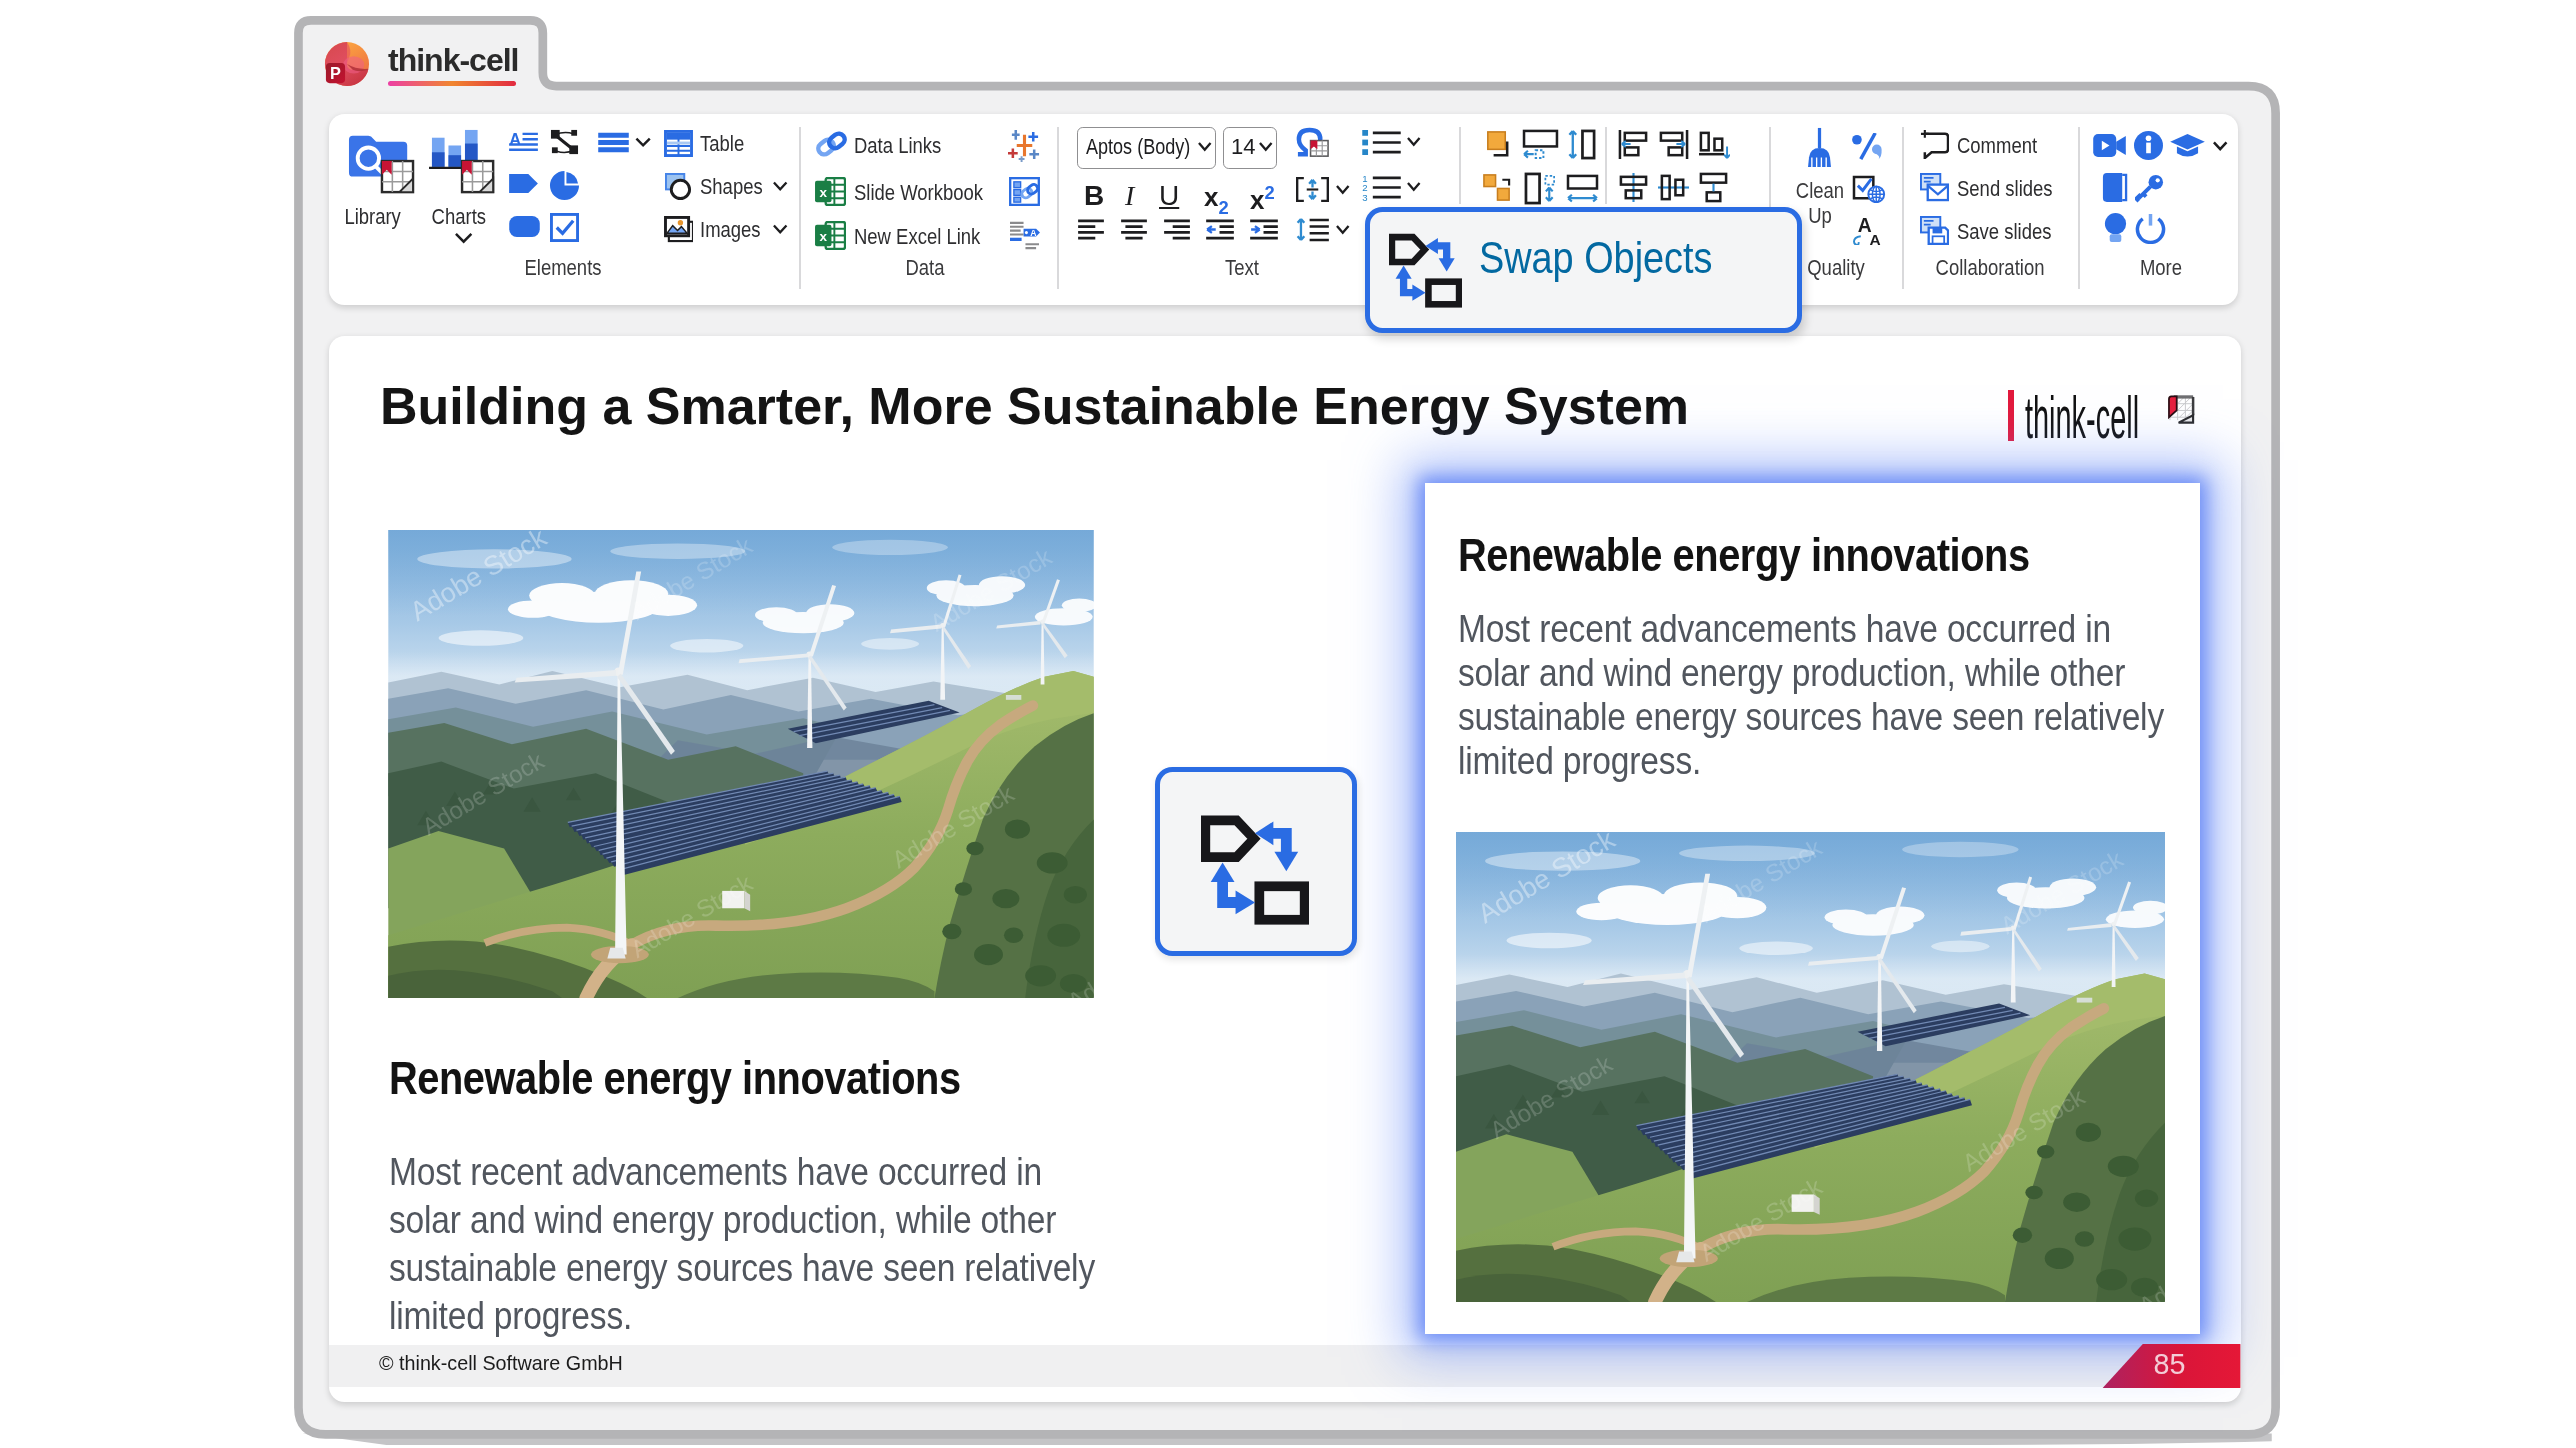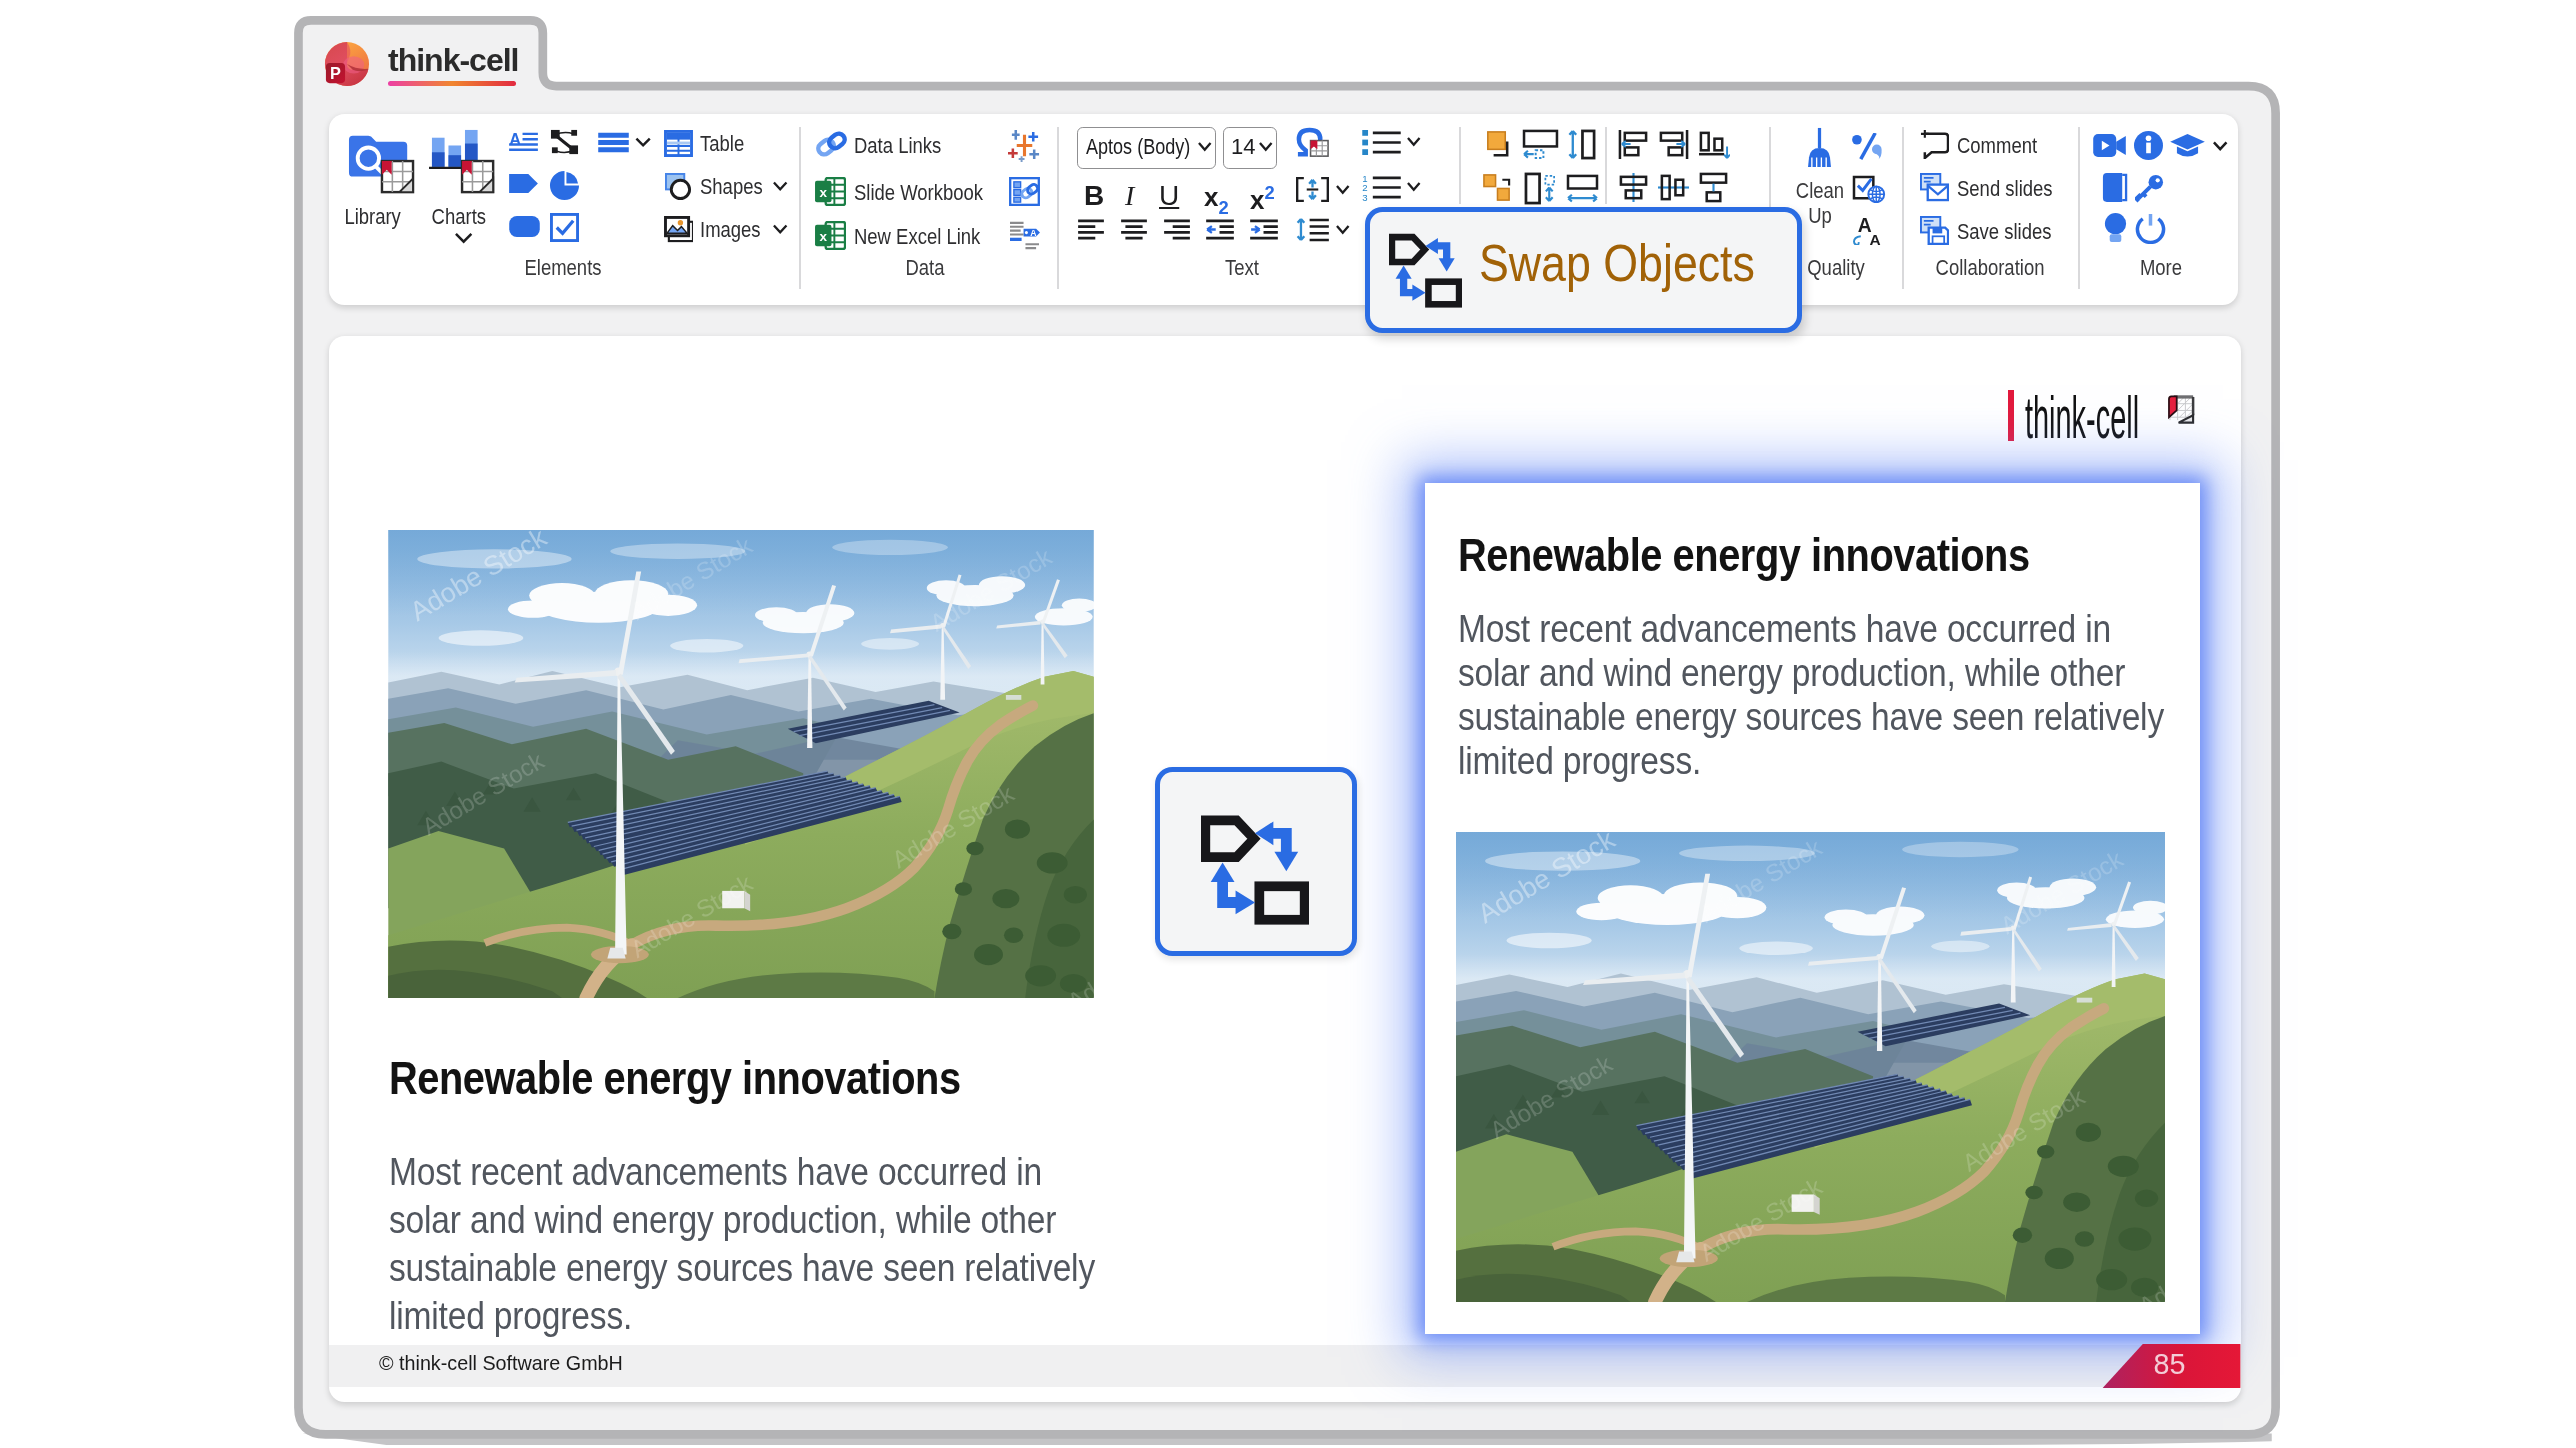--- a/index.html
+++ b/index.html
@@ -437,20 +437,21 @@
   <svg class="abs" style="left:2135px;top:213px" width="31" height="31" viewBox="0 0 32 32">
     <path d="M 8 6 A 13.5 13.5 0 1 0 24 6" fill="none" stroke="#2a6ce3" stroke-width="3.6"></path>
     <path d="M 16 1 V 13" stroke="#74a5f2" stroke-width="3.6"></path>
   </svg>
   <div class="glbl" style="left:2161px;top:255px;">More</div>
   
   <div class="abs" style="left:329px;top:336px;width:1912px;height:1066px;background:#ffffff;border-radius:15.5px;box-shadow:0 2.9px 6.8px rgba(0,0,0,0.15);"></div>
   <div class="abs" style="left:329px;top:1345px;width:1912px;height:42px;background:#f0f0f1;"></div>
   <div class="abs" style="left:379px;top:1351px;font-size:21px;color:#1c1c1c;"><span class="cond" style="transform:scaleX(0.94)">© think-cell Software GmbH</span></div>
 
+  <div class="abs" style="left:380px;top:376px;font-size:52px;font-weight:bold;color:#141414;white-space:nowrap;">Building a Smarter, More Sustainable Energy System</div>
 
   
   <div class="abs" style="left:2008px;top:390px;width:5.8px;height:51px;background:#e2193c;"></div>
   <div class="abs" style="left:2025px;top:384px;font-size:59px;color:#111;"><span class="cond" style="transform:scaleX(0.49);letter-spacing:0px;">think-cell</span></div>
   <svg class="abs" style="left:2168px;top:395px" width="28" height="29" viewBox="0 0 29 30">
     <path d="M 2 2 H 26 M 2 9 H 26 M 2 16 H 26 M 2 23 H 26 M 2 2 V 26 M 10 2 V 26 M 18 2 V 26 M 26 2 V 26" stroke="#c9c9cb" stroke-width="1"></path>
     <path d="M 10 9 L 17 2 M 10 16 L 24 2 M 12 23 L 26 9 M 19 23 L 26 16" stroke="#c9c9cb" stroke-width="1"></path>
     <path d="M 6 2 L 26 2" stroke="#6f6f71" stroke-width="3.4"></path>
     <path d="M 26 2 L 26 21" stroke="#3c3c3e" stroke-width="2.6"></path>
     <path d="M 1 4 Q 1 1.5 3.5 1.5 L 9 1.5 L 9 16 L 1 23 Z" fill="#e51f3d" stroke="#2a0d12" stroke-width="1.8"></path>
@@ -479,21 +480,21 @@
   <div class="abs" style="left:1155px;top:767px;width:202px;height:189px;background:#f4f5f6;border:5.8px solid #2a6ce3;border-radius:17.4px;box-sizing:border-box;box-shadow:1.9px 3.9px 7.7px rgba(0,0,0,0.10);"></div>
   <svg class="abs" style="left:1201px;top:813px;" width="108" height="112" viewBox="0 0 100 100">
       <use href="#swapicon"></use>
     </svg>
 
   
   <div class="abs" style="left:1365px;top:207px;width:437px;height:126px;background:#f4f5f6;border:5.8px solid #2a6ce3;border-radius:17.4px;box-sizing:border-box;box-shadow:2.9px 5.8px 9.7px rgba(0,0,0,0.16);"></div>
   <svg class="abs" style="left:1389px;top:232px;" width="73" height="76" viewBox="0 0 100 100">
       <use href="#swapicon"></use>
     </svg>
-  <div class="abs" style="left:1479px;top:233px;font-size:52px;color:#a16207;text-align:center;"><span class="cond" style="transform:scaleX(0.86);">Swap Objects</span></div>
+  <div class="abs" style="left:1479px;top:233px;font-size:44px;color:#0369a1;text-align:center;"><span class="cond" style="transform:scaleX(0.86);">Swap Objects</span></div>
 
   
   <svg class="abs" style="left:2102px;top:1344px;" width="139" height="44" viewBox="0 0 144 46">
     <defs>
         <linearGradient id="redgrad" x1="0" y1="0" x2="1" y2="0">
       <stop offset="0" stop-color="#ad2260"></stop>
           <stop offset="0.55" stop-color="#d91539"></stop>
           <stop offset="1" stop-color="#e51837"></stop>
     </linearGradient>
       </defs>

